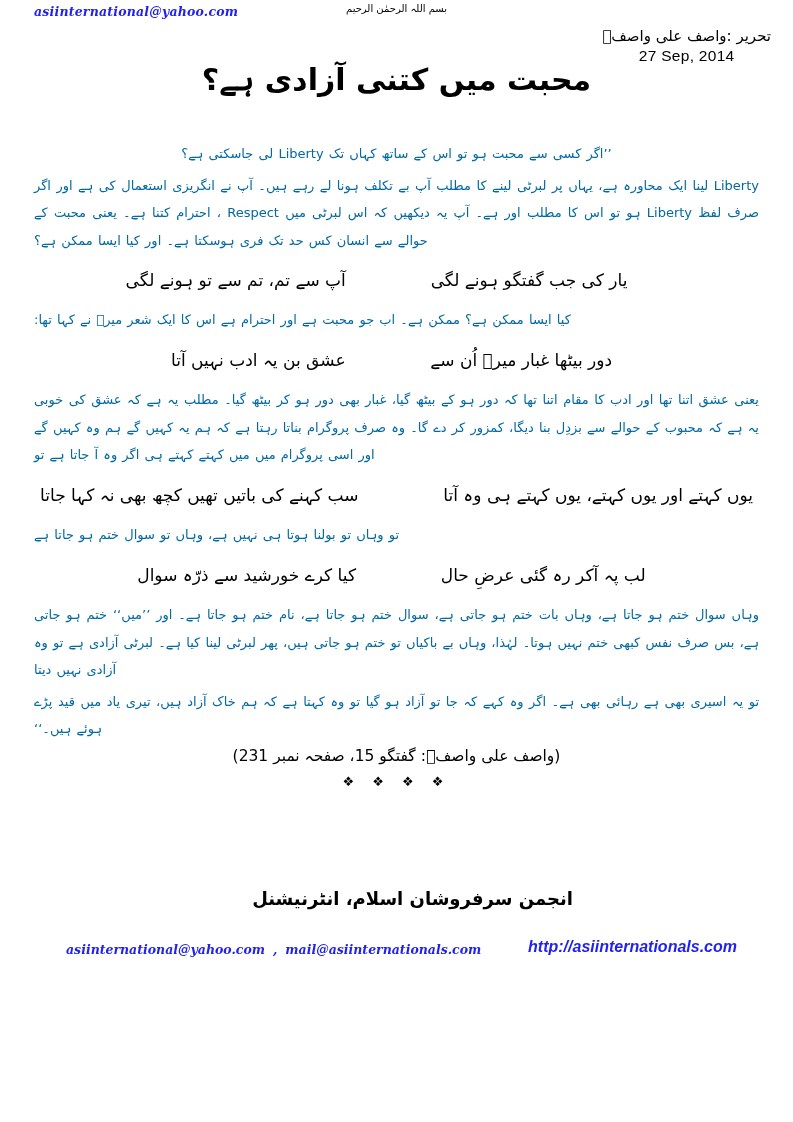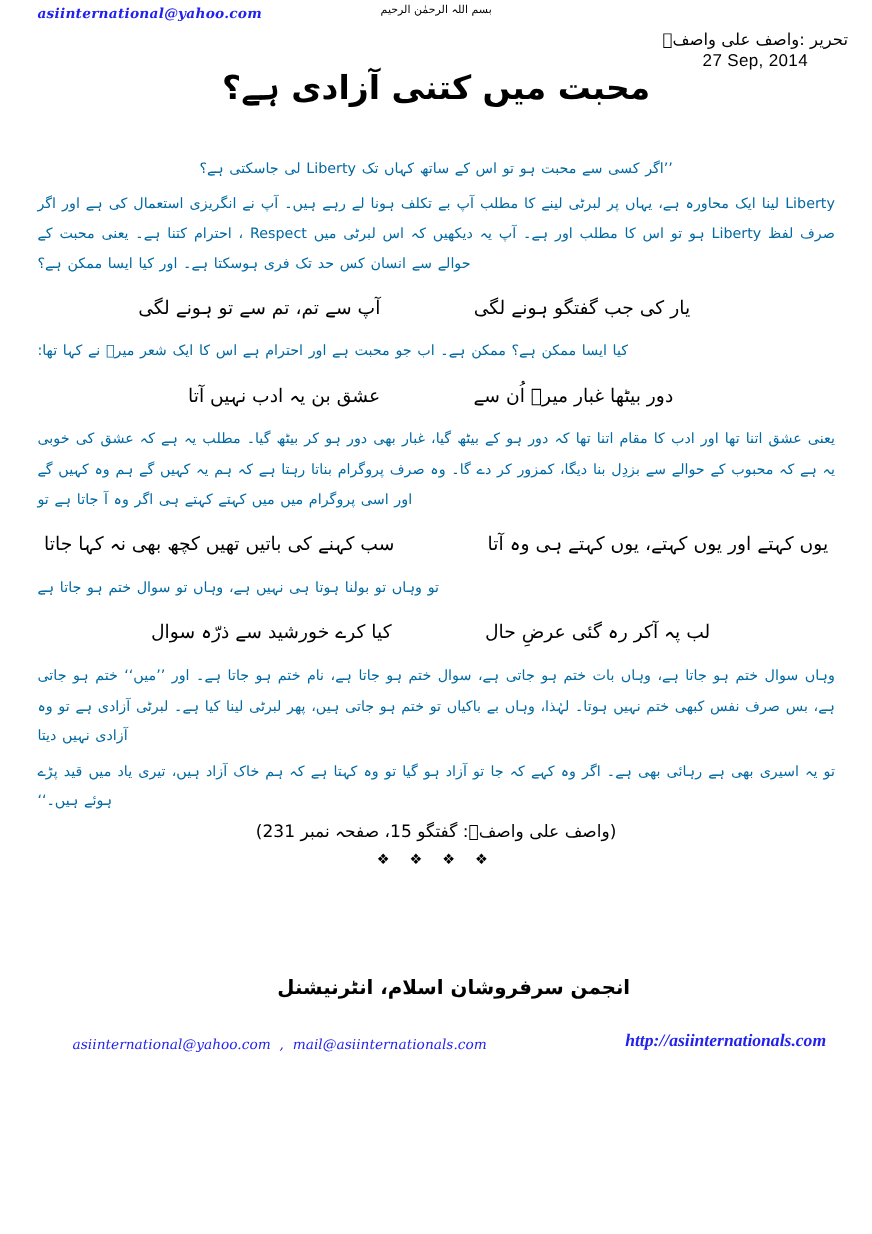--- a/index.html
+++ b/index.html
@@ -180,35 +180,35 @@
     height: 30px;
   }
   .emails {
     position: absolute;
     left: 34px;
     top: 0;
     direction: ltr;
     color: #2222ee;
     font-family: "DejaVu Serif", serif;
     font-style: italic;
-    font-weight: normal;
+    font-weight: bold;
     font-size: 12.5px;
     white-space: nowrap;
   }
   .emails .sep {
     padding: 0 8px;
     color: #2222ee;
   }
   .website {
     position: absolute;
-    right: 42px;
+    right: 56px;
     top: -4px;
     direction: ltr;
     color: #2222ee;
-    font-family: Liberation Serif, serif;
+    font-family: Liberation Sans, sans-serif;
     font-style: italic;
     font-weight: bold;
     font-size: 16px;
     white-space: nowrap;
   }
 </style>
 </head>
 <body>
 
 <div class="page">

